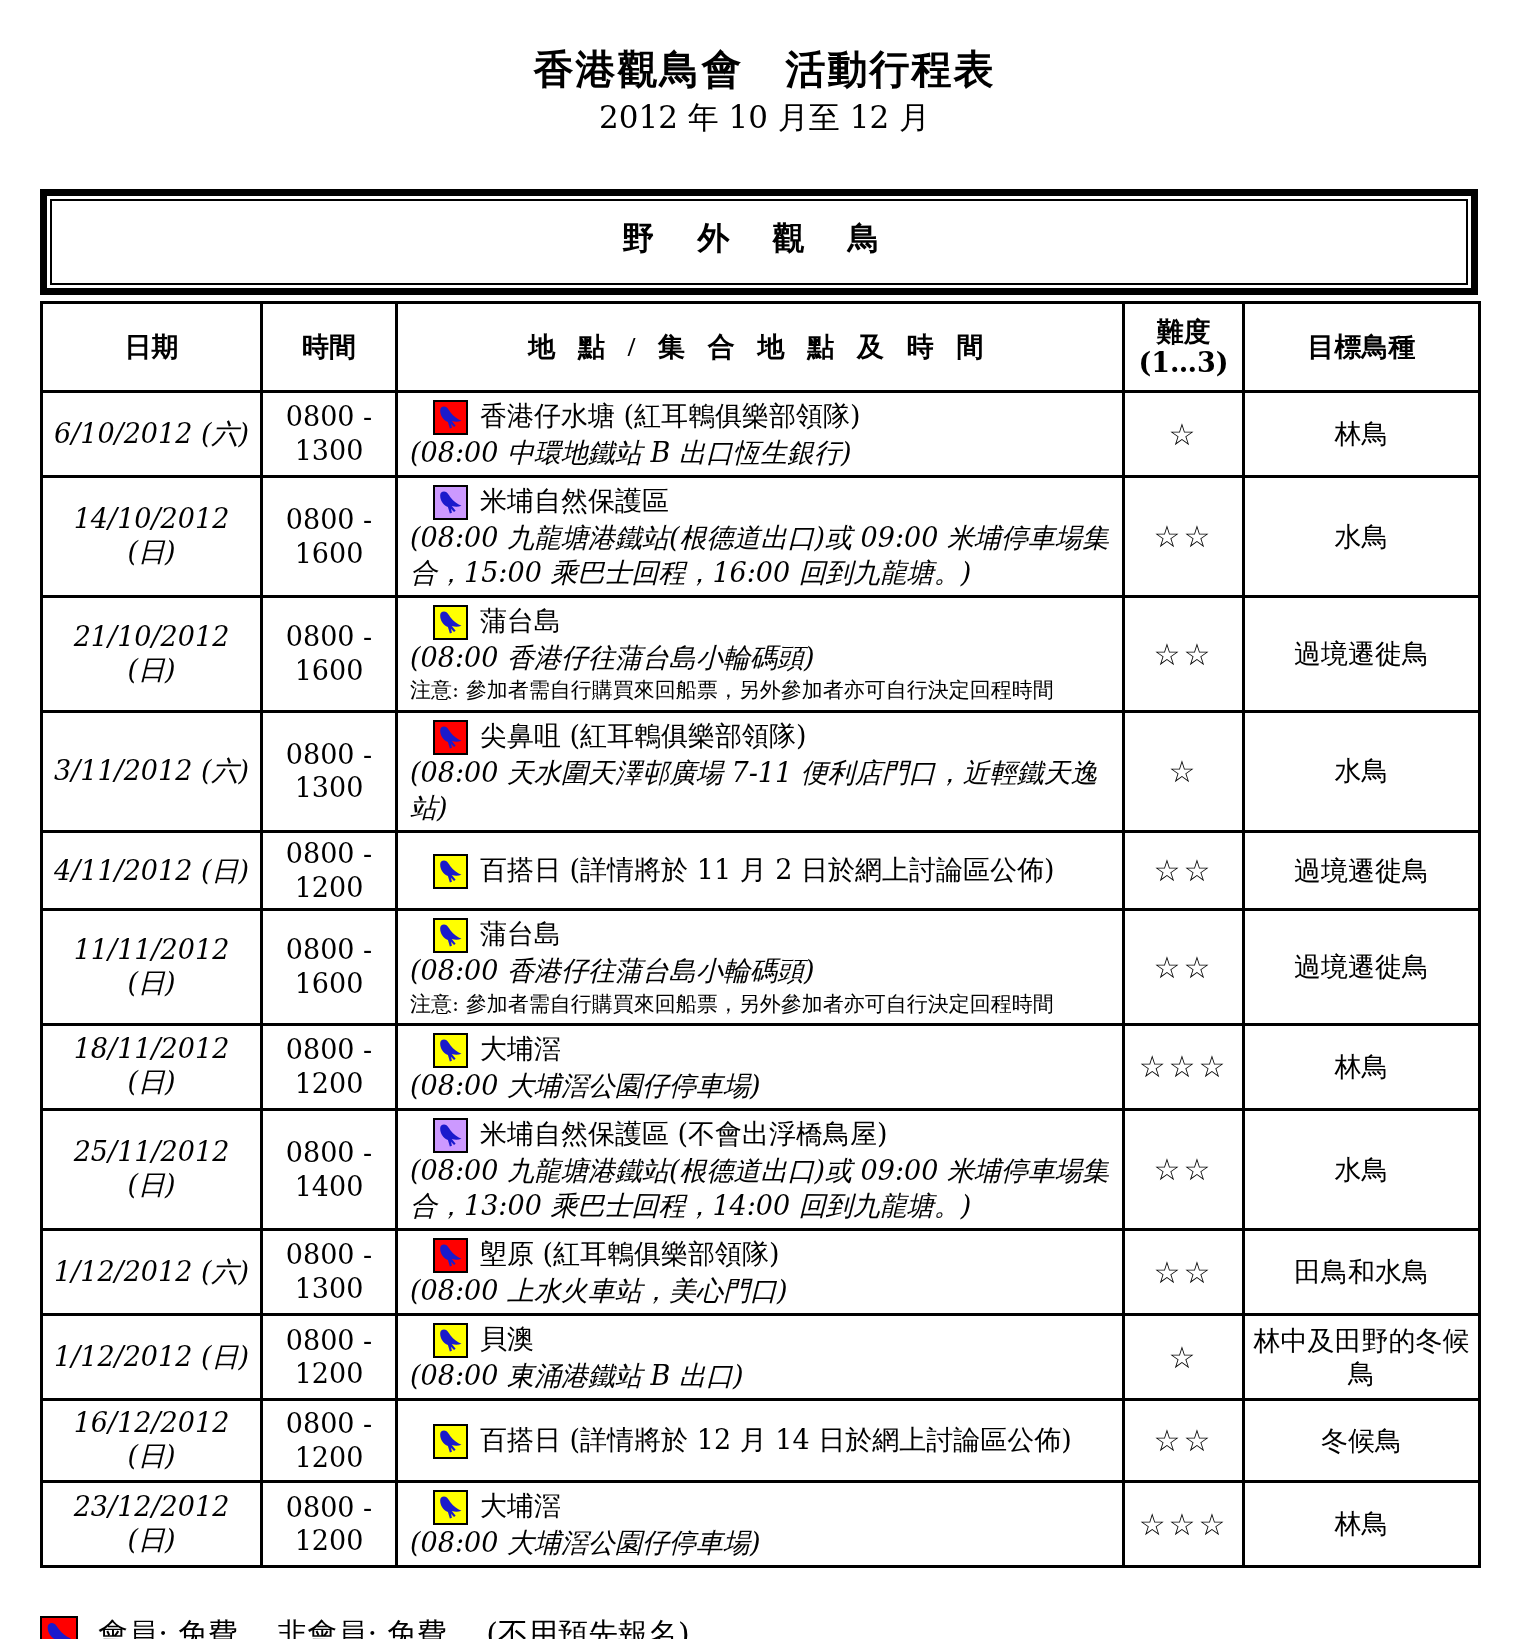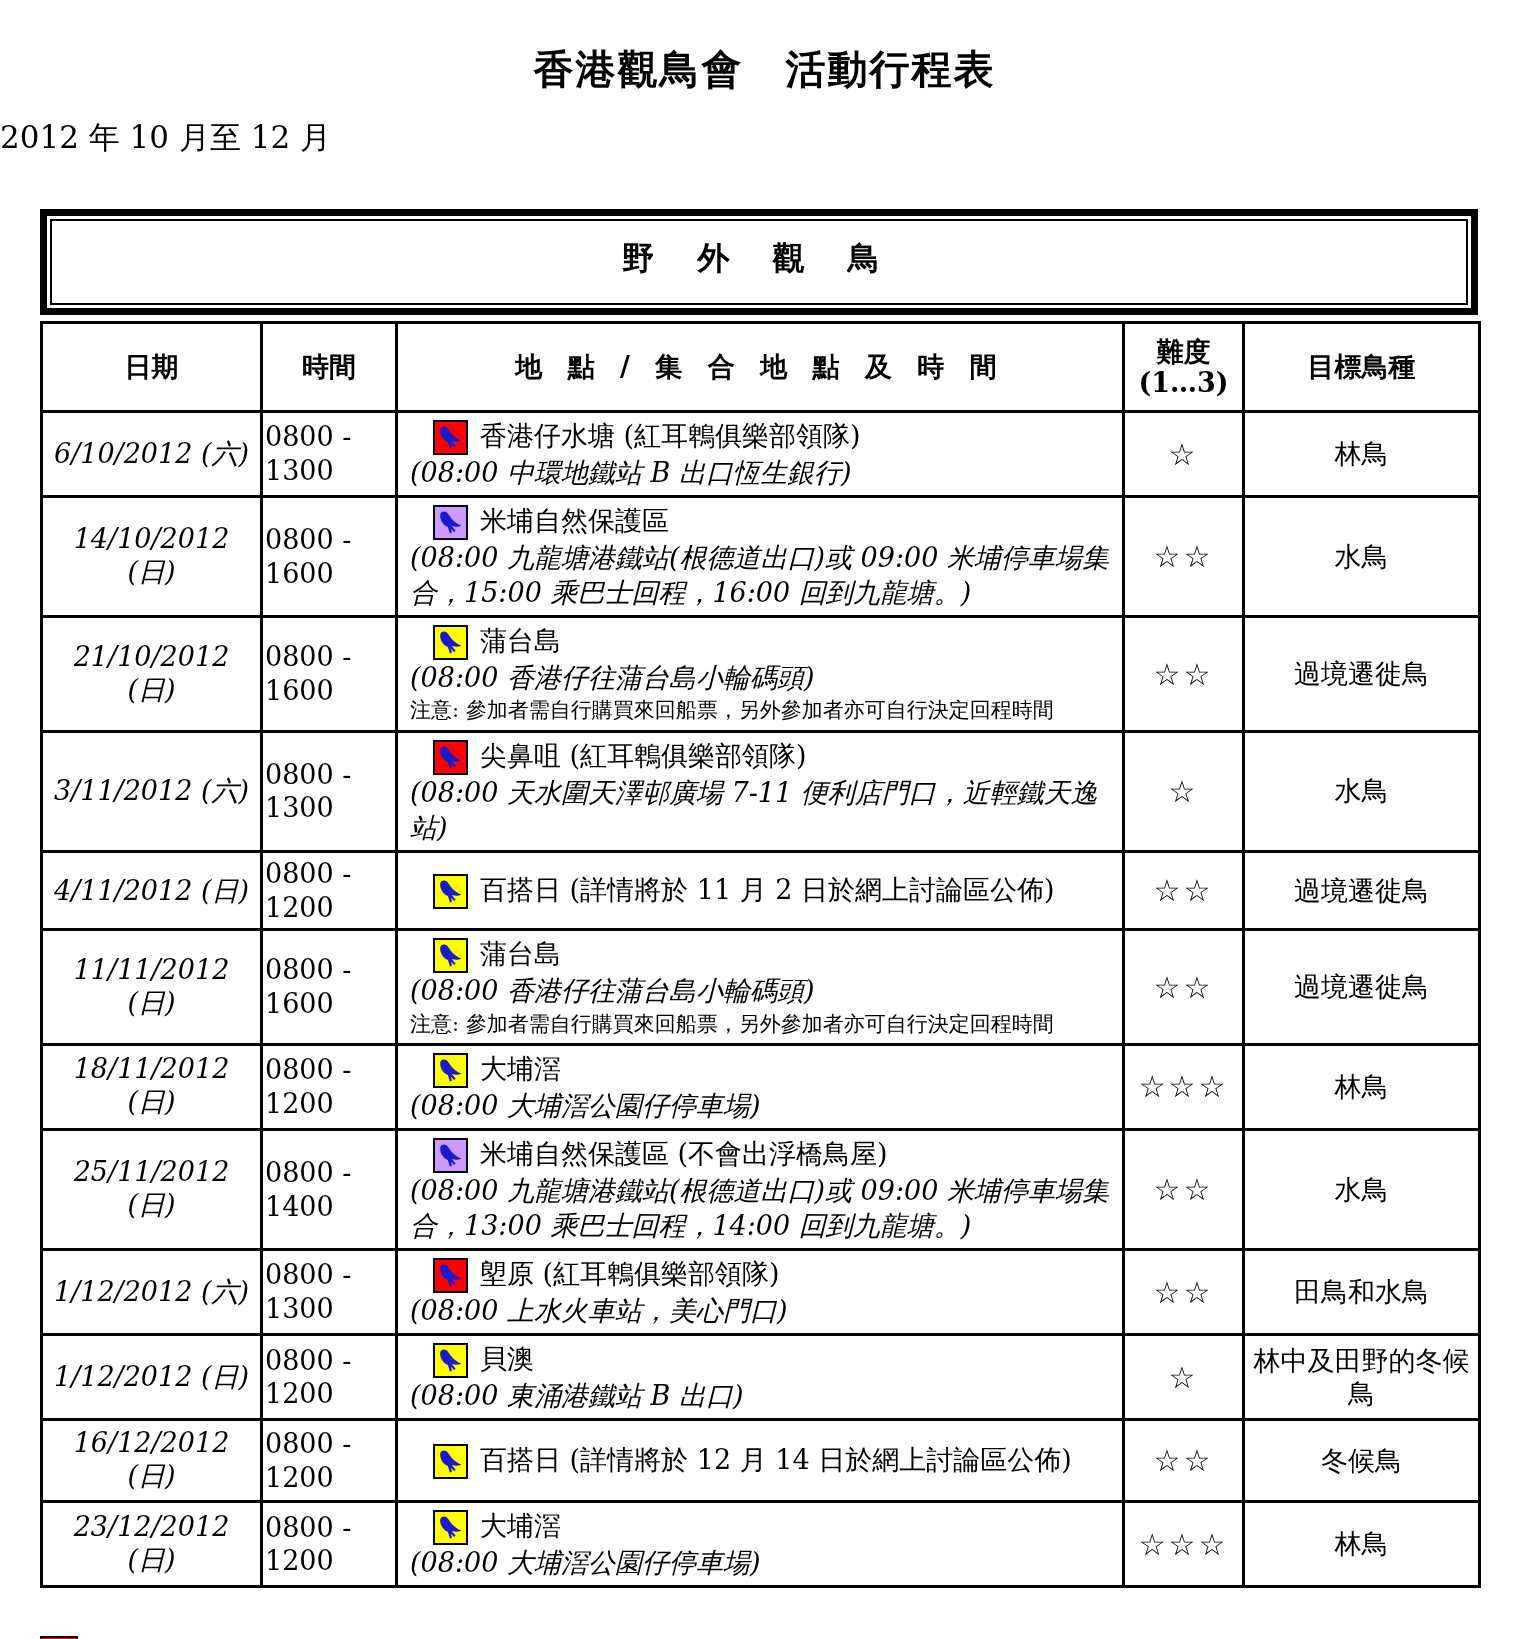--- a/index.html
+++ b/index.html
@@ -11,23 +11,23 @@
     overflow: hidden;
   }
   .page-title {
     text-align: center;
     font-size: 40px;
     font-weight: bold;
     margin-top: 42px;
     letter-spacing: 2px;
   }
   .page-subtitle {
-    text-align: left;
+    text-align: center;
     font-size: 31px;
-    margin-top: 20px;
+    margin-top: 0;
   }
   .content {
     width: 1438px;
     margin-left: 40px;
     margin-top: 50px;
   }
   
   .banner {
     border: 7px solid #000;
     margin-bottom: 6px;
@@ -49,29 +49,30 @@
   table.sched th, table.sched td {
     border: 3px solid #000;
     vertical-align: middle;
   }
   table.sched thead th {
     font-size: 27px;
     font-weight: bold;
     padding: 12px 2px;
     text-align: center;
   }
-  th.loc-h { letter-spacing: 8px; }
+  th.loc-h { letter-spacing: 8px; font-family: Liberation Serif, serif; }
   th.diff-h { line-height: 1.15; }
   td.c-date {
     text-align: center;
     font-size: 27px;
     padding: 6px 4px;
     font-style: italic;
   }
   td.c-time {
+    text-align: center;
     font-size: 27px;
     white-space: pre-line;
     line-height: 1.25;
     padding: 4px 2px;
   }
   td.c-loc {
     font-size: 27px;
     padding: 5px 10px 5px 12px;
     line-height: 1.3;
   }

